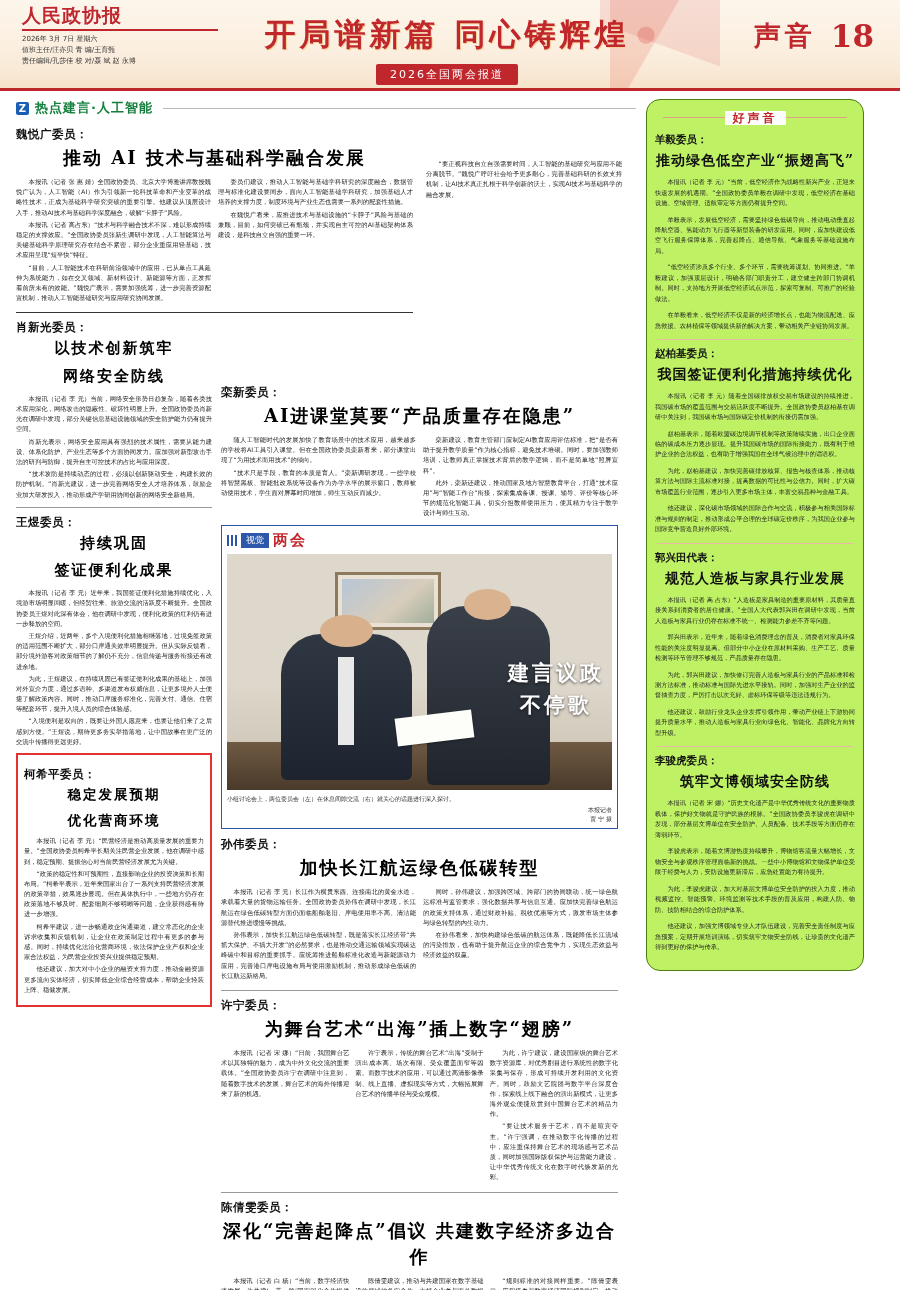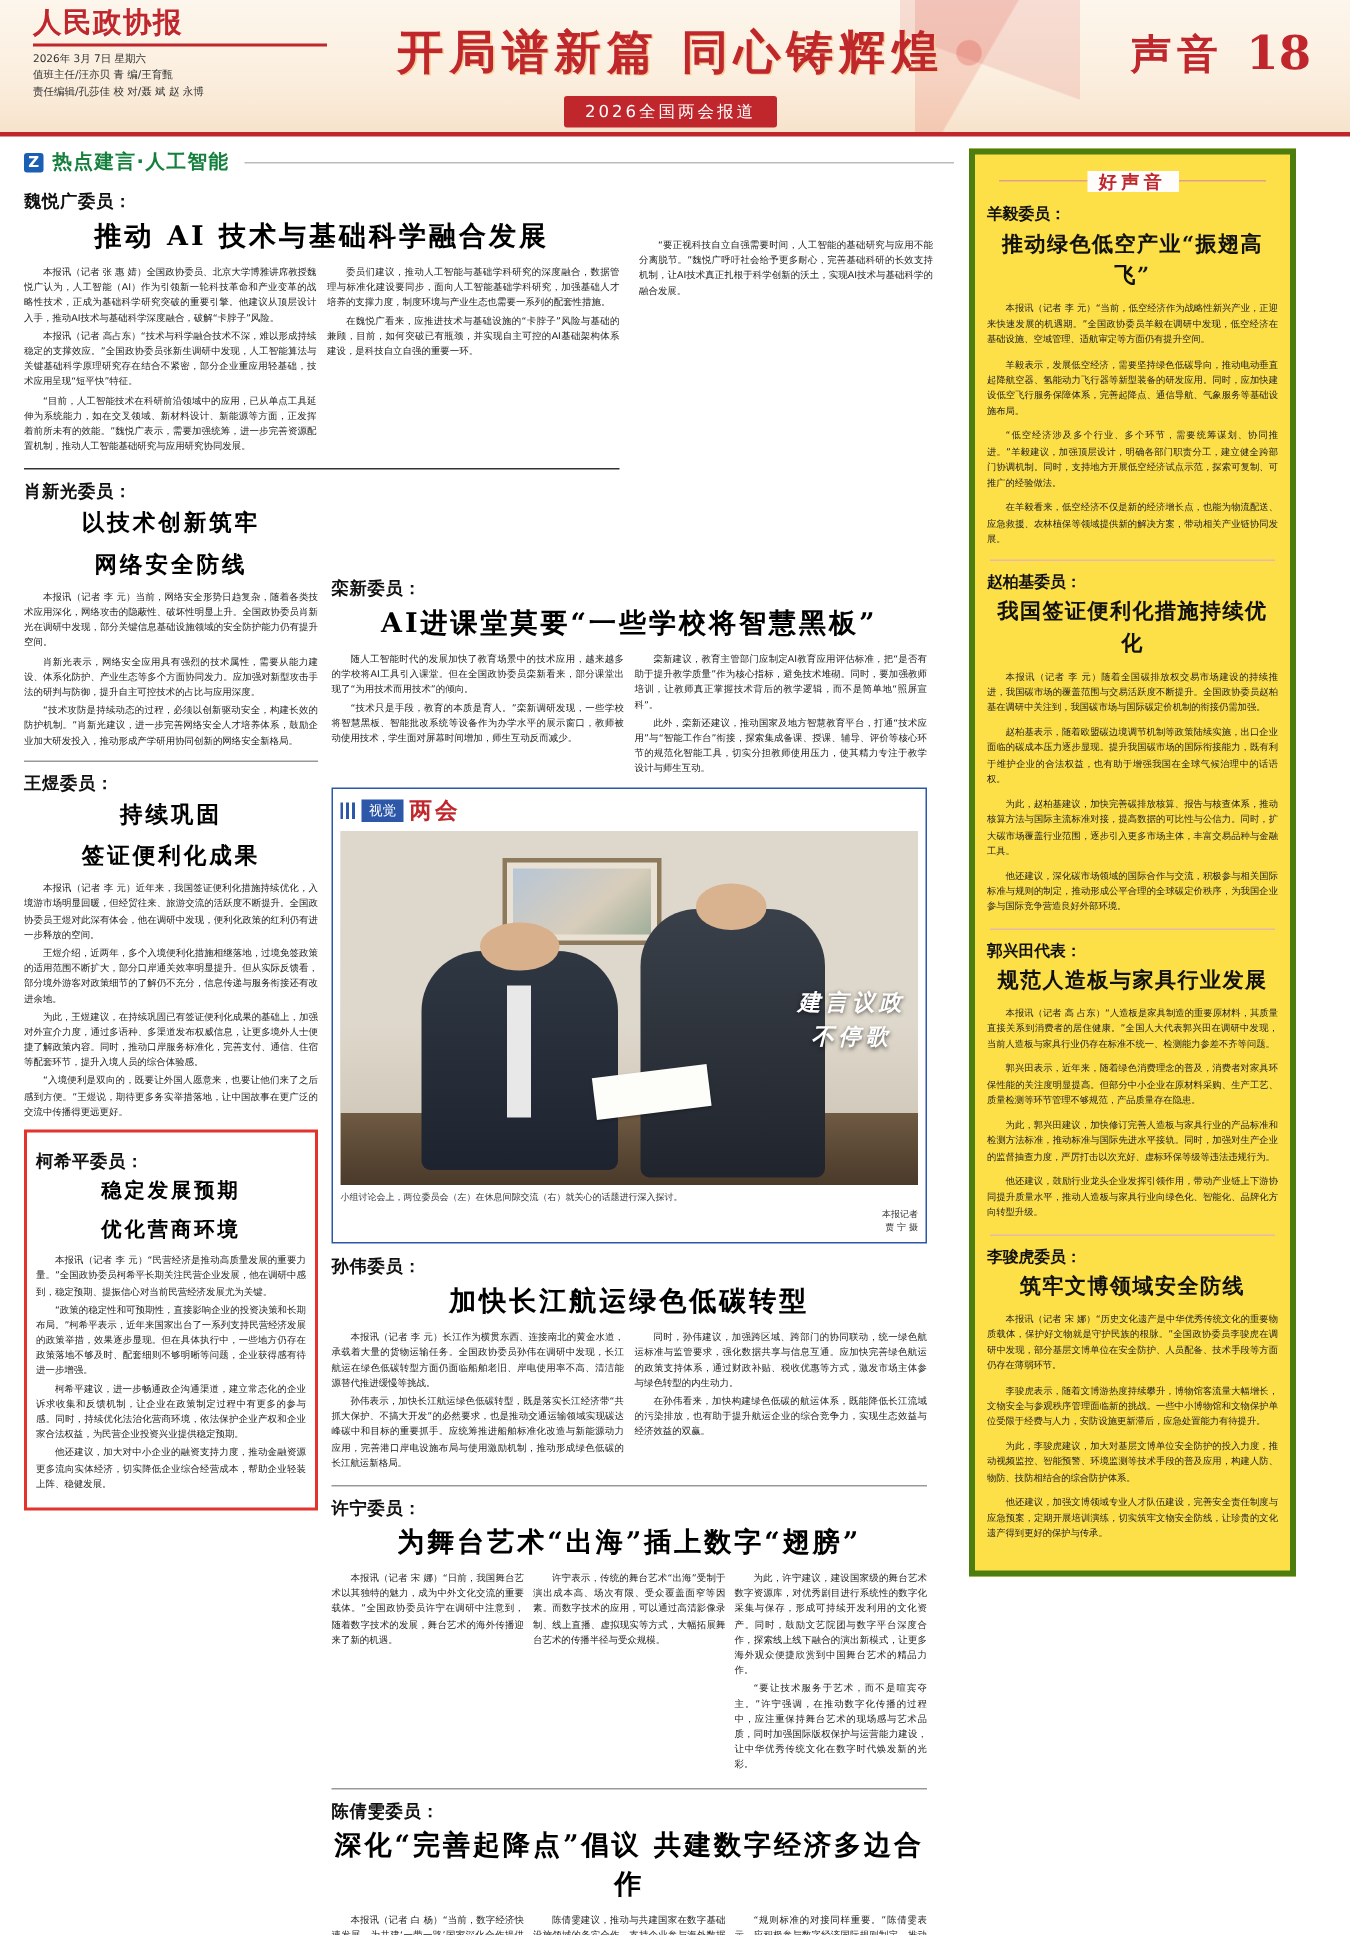--- a/index.html
+++ b/index.html
@@ -125,30 +125,30 @@
   .ph-table{position:absolute;left:0;bottom:0;width:100%;height:20%;background:linear-gradient(180deg,#6f5a43,#4a3a2a);}
   .ph-p1{position:absolute;left:14%;bottom:4%;width:34%;height:62%;background:linear-gradient(180deg,#2f3742,#1d2430);border-radius:40px 40px 6px 6px;}
   .ph-p1:before{content:"";position:absolute;left:30%;top:-13%;width:40%;height:22%;background:#d8b08c;border-radius:50%;}
   .ph-p1:after{content:"";position:absolute;left:44%;top:16%;width:12%;height:60%;background:#e8e8e8;}
   .ph-p2{position:absolute;right:16%;bottom:2%;width:32%;height:76%;background:linear-gradient(180deg,#3a4049,#20252d);border-radius:38px 38px 6px 6px;}
   .ph-p2:before{content:"";position:absolute;left:30%;top:-9%;width:38%;height:17%;background:#d9b38f;border-radius:50%;}
   .ph-paper{position:absolute;left:44%;bottom:20%;width:20%;height:12%;background:#fdfdfa;transform:rotate(-7deg);box-shadow:0 1px 2px rgba(0,0,0,.3);}
   .ph-cap{
     position:absolute;right:8px;top:44%;
     font-family:"DejaVu Serif","Liberation Serif",serif;
-    font-weight:bold;font-size:15px;color:#fff;letter-spacing:3px;line-height:1.5;
-    text-shadow:0 1px 3px rgba(0,0,0,.65);text-align:center;font-style:italic;
+    font-weight:bold;font-size:21px;color:#fff;letter-spacing:3px;line-height:1.5;
+    text-shadow:0 1px 3px rgba(0,0,0,.65);text-align:center;
   }
   .photo-caption{font-size:6px;line-height:1.6;color:#333;margin-top:4px;text-align:justify;}
   .photo-credit{font-size:6px;color:#333;text-align:right;margin-top:2px;line-height:1.5;}
 
   
   .redbox{border:2px solid #e2332e;padding:6px 6px 8px 6px;margin-top:6px;}
   
-  .good-box{border:4px solid #4d7c0f;border-radius:0;padding:7px 8px 10px 8px;background:#fde047;}
+  .good-box{border:1px solid #4d7c0f;border-radius:14px;padding:7px 8px 10px 8px;background:#bef264;}
   .good-head{text-align:center;margin-bottom:6px;position:relative;}
   .good-head span{
     font-family:"DejaVu Serif","Liberation Serif",serif;
     font-weight:bold;font-size:12px;color:#c0272d;letter-spacing:3px;
     background:#fffdfb;padding:0 8px;position:relative;z-index:2;
   }
   .good-head:before{content:"";position:absolute;left:8px;right:8px;top:50%;height:1px;background:#e0a08a;z-index:1;}
   .gb-article{margin-bottom:8px;}
   .gb-name{font-size:10.5px;font-weight:bold;margin:4px 0 3px 0;}
   .gb-title{
@@ -250,21 +250,21 @@
               <p>他还建议，加大对中小企业的融资支持力度，推动金融资源更多流向实体经济，切实降低企业综合经营成本，帮助企业轻装上阵、稳健发展。</p>
             </div>
           </div>
 
         </div>
 
         <div class="col">
           <div style="height:258px;"></div>
 
           <div class="headline-name">栾新委员：</div>
-          <div class="headline h-lg" style="width:397px;">AI进课堂莫要“一些学校将智慧黑板”</div>
+          <div class="headline h-lg" style="width:397px;">AI进课堂莫要“产品质量存在隐患”</div>
           <div class="two-mini" style="width:397px;">
             <div class="body-text">
               <p>随人工智能时代的发展加快了教育场景中的技术应用，越来越多的学校将AI工具引入课堂。但在全国政协委员栾新看来，部分课堂出现了“为用技术而用技术”的倾向。</p>
               <p>“技术只是手段，教育的本质是育人。”栾新调研发现，一些学校将智慧黑板、智能批改系统等设备作为办学水平的展示窗口，教师被动使用技术，学生面对屏幕时间增加，师生互动反而减少。</p>
             </div>
             <div class="body-text">
               <p>栾新建议，教育主管部门应制定AI教育应用评估标准，把“是否有助于提升教学质量”作为核心指标，避免技术堆砌。同时，要加强教师培训，让教师真正掌握技术背后的教学逻辑，而不是简单地“照屏宣科”。</p>
               <p>此外，栾新还建议，推动国家及地方智慧教育平台，打通“技术应用”与“智能工作台”衔接，探索集成备课、授课、辅导、评价等核心环节的规范化智能工具，切实分担教师使用压力，使其精力专注于教学设计与师生互动。</p>
             </div>
           </div>

